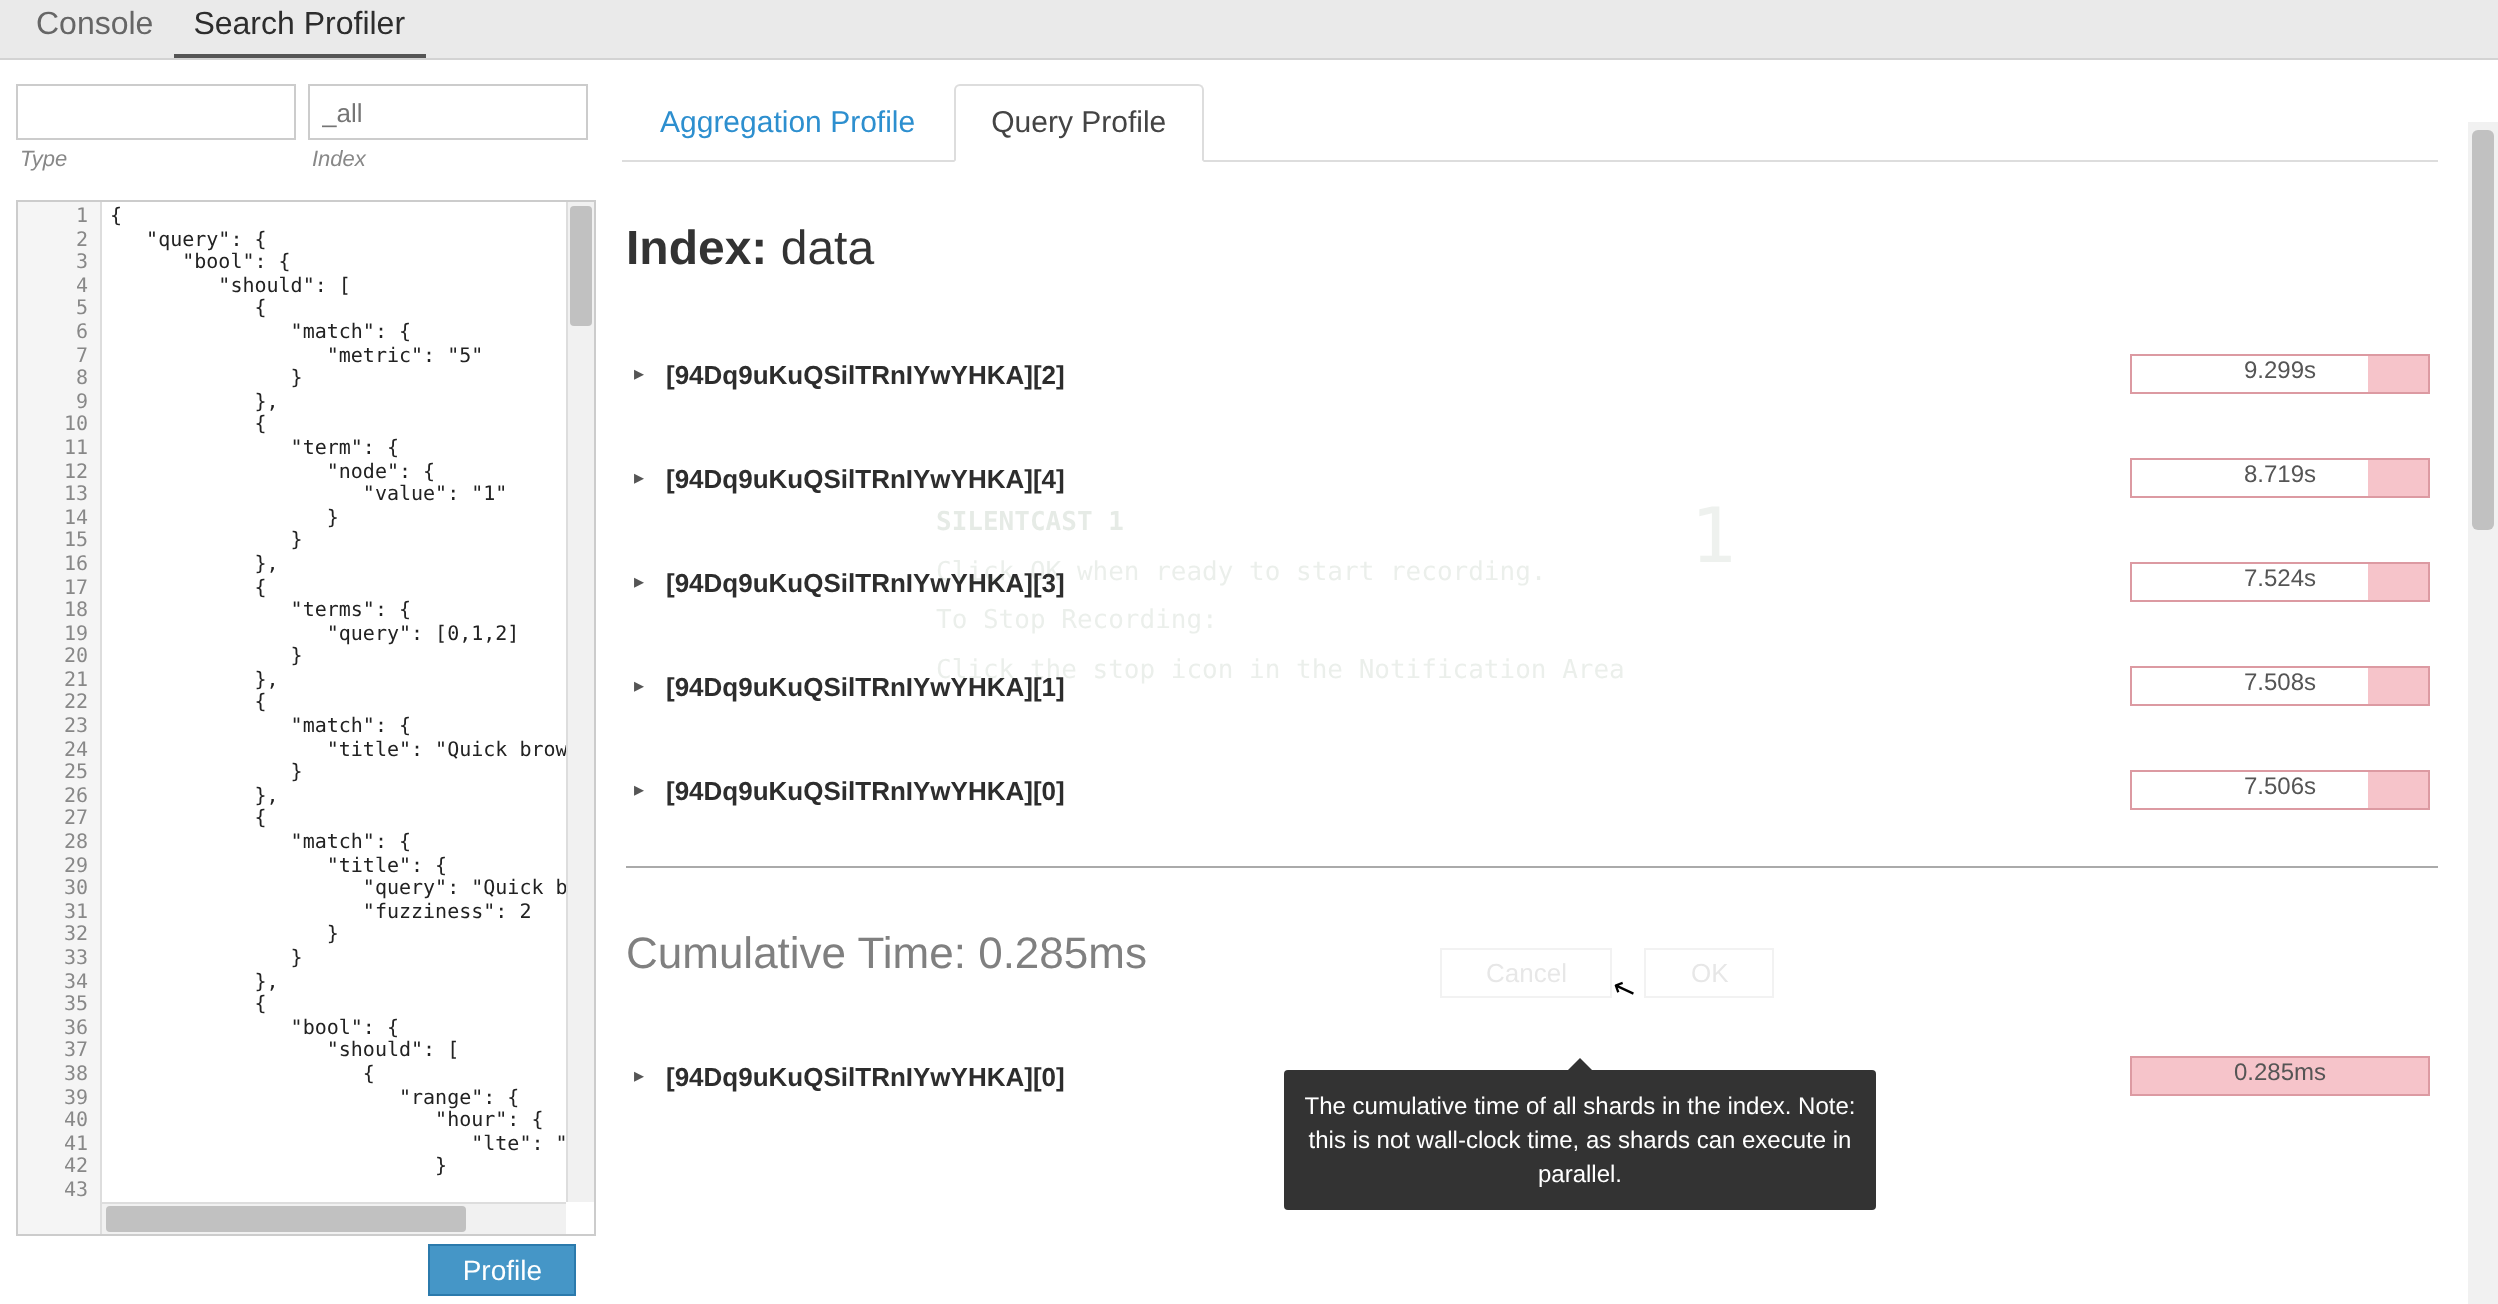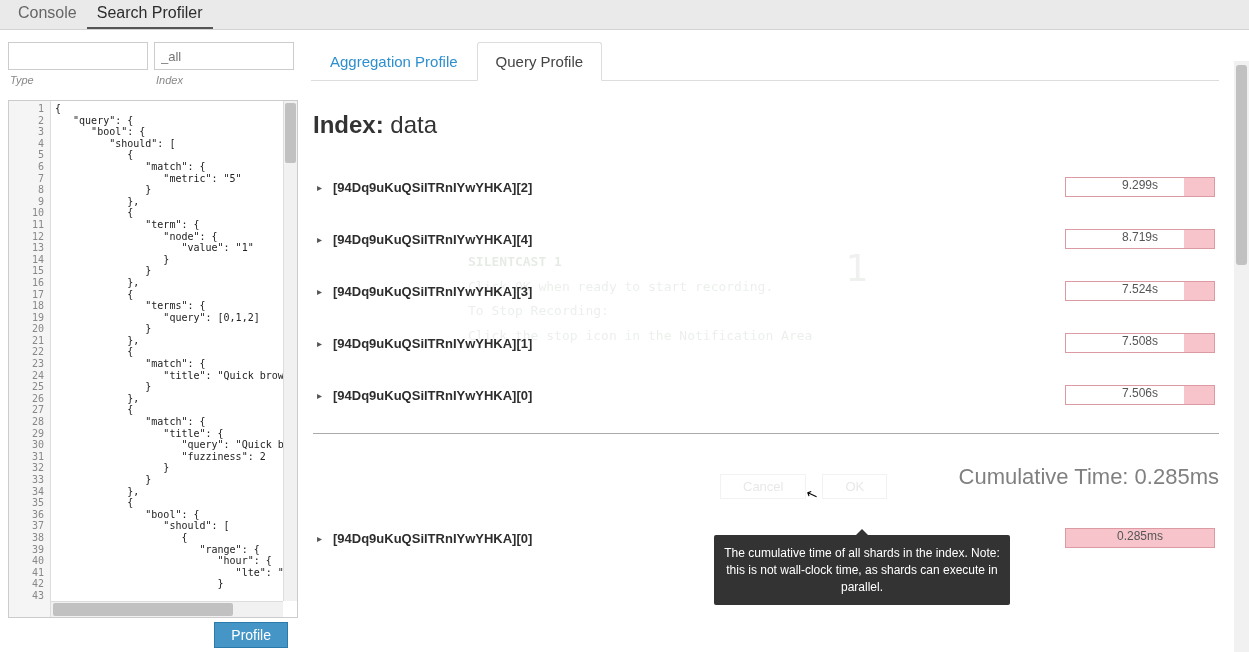--- a/index.html
+++ b/index.html
@@ -164,20 +164,21 @@
   padding: 0 30px 20px 10px;
   overflow-y: auto;
   height: calc(100% - 52px);
 }
 .index-block { margin-top: 30px; }
 .index-header {
   display: flex;
   justify-content: space-between;
   align-items: baseline;
   margin-bottom: 22px;
+  flex-direction: column;
 }
 .index-title { font-size: 24px; color: #333; }
 .index-title .label { font-weight: 700; }
 .cum-time { font-size: 22px; color: #808080; }
 .shard-row {
   display: flex;
   justify-content: space-between;
   align-items: center;
   padding: 16px 0;
 }
@@ -228,21 +229,21 @@
 .tooltip {
   position: absolute;
   background: #333;
   color: #fff;
   font-size: 12px;
   padding: 10px 4px;
   width: 296px;
   text-align: center;
   line-height: 1.4;
   border-radius: 2px;
-  left: 714px;
+  left: 642px;
   top: 535px;
   z-index: 50;
 }
 .tooltip::before {
   content: "";
   position: absolute;
   top: -6px; left: 50%;
   margin-left: -6px;
   border-left: 6px solid transparent;
   border-right: 6px solid transparent;

